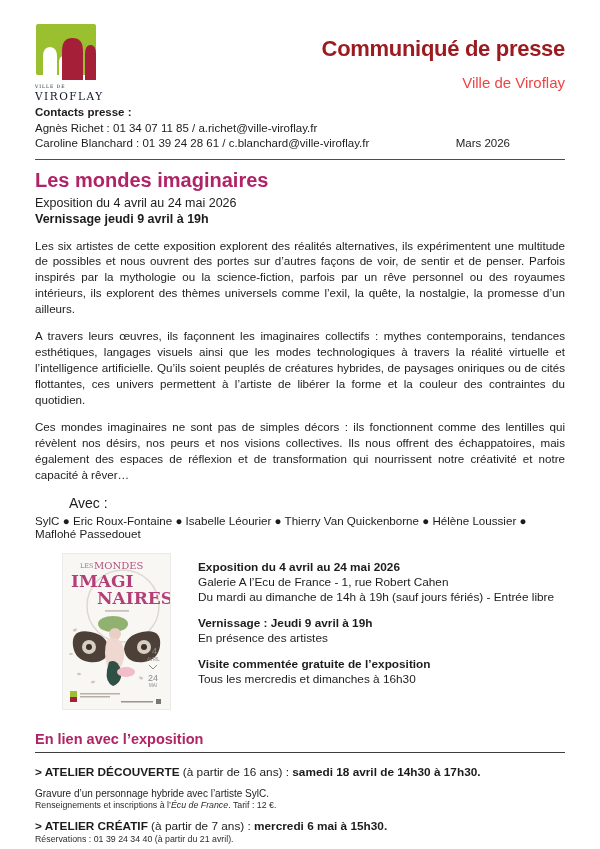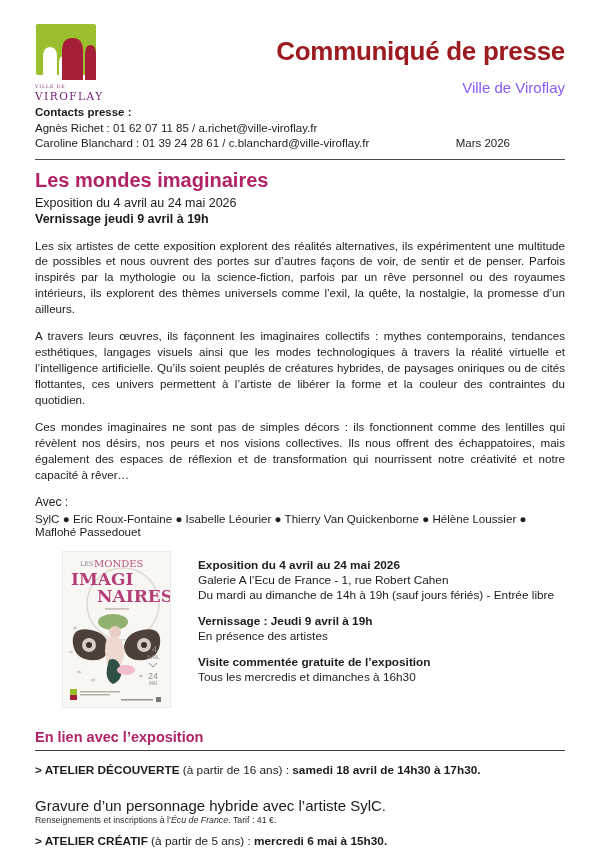--- a/index.html
+++ b/index.html
@@ -4,55 +4,55 @@
 <style>
   html,body{margin:0;padding:0;background:#ffffff;}
   .page{
     width:600px;height:849px;box-sizing:border-box;
     padding:24px 35px 16px 35px;background:#ffffff;overflow:hidden;
     font-family:"Liberation Sans",sans-serif;color:#1c1c1c;position:relative;
   }
   
   .header{display:flex;justify-content:space-between;align-items:flex-start;}
   .logo{width:110px;}
-  .logo-text{margin-top:1px;font-family:"DejaVu Serif",serif;color:#701a75;line-height:1;}
+  .logo-text{margin-top:1px;font-family:"DejaVu Serif",serif;color:#0f172a;line-height:1;}
   .logo-ville{font-size:4.5px;letter-spacing:1px;}
   .logo-name{font-size:10.5px;letter-spacing:1.5px;margin-top:1px;}
   .header-right{text-align:right;padding-top:12px;}
-  .doc-title{font-size:26px;font-weight:bold;color:#9c1b21;letter-spacing:-0.3px;}
-  .doc-subtitle{font-size:15px;color:#8b5cf6;margin-top:12px;}
+  .doc-title{font-size:22px;font-weight:bold;color:#9c1b21;letter-spacing:-0.3px;}
+  .doc-subtitle{font-size:15px;color:#ef4444;margin-top:12px;}
   
   .contacts{margin-top:4px;font-size:11.5px;line-height:15.5px;}
   .contacts .lbl{font-weight:bold;}
   .contact-row{display:flex;gap:32px;}
   .contact-row .date{margin-left:auto;margin-right:55px;}
   .top-rule{border:none;border-top:1.5px solid #4d4d4d;margin:7px 0 9px 0;}
   
   .title-block{text-align:left;}
   .expo-title{font-size:20px;font-weight:bold;color:#b02366;}
   .expo-dates{font-size:12.5px;margin-top:4px;}
   .expo-vern{font-size:12.5px;font-weight:bold;margin-top:2px;}
   
   .body-p{font-size:11.6px;line-height:15.8px;text-align:justify;margin:12px 0 0 0;}
-  .avec{font-size:12px;margin-top:12px;}
+  .avec{font-size:14px;margin-top:12px;margin-left:34px;}
   .artists{font-size:11.6px;margin-top:3px;}
   
   .expo-row{display:flex;margin-top:14px;}
   .poster{width:107px;height:155px;margin-left:28px;flex:none;box-shadow:0 0 0 1px #eceae6;}
   .details{margin-left:28px;font-size:11.8px;line-height:15px;padding-top:6px;}
   .details .b{font-weight:bold;}
   .sp{height:11px;}
   
   .section-heading{margin-top:22px;font-size:14.5px;font-weight:bold;color:#b02366;}
   .section-rule{border:none;border-top:1.5px solid #3e3e3e;margin:5px 0 12px 0;}
   .event{margin-bottom:9px;}
   .event-title{font-size:11.8px;}
   .b{font-weight:bold;}
   .i{font-style:italic;}
-  .event-line{font-size:15px;margin-top:20px;}
+  .event-line{font-size:10px;margin-top:9px;}
   .event-small{font-size:8.8px;color:#2b2b2b;margin-top:1px;}
   
   .poster text{font-family:"DejaVu Serif",serif;}
   .poster .sans{font-family:"Liberation Sans",sans-serif;}
 </style>
 </head>
 <body>
 
 <div class="page">
 
@@ -71,21 +71,21 @@
       </div>
     </div>
     <div class="header-right">
       <div class="doc-title">Communiqué de presse</div>
       <div class="doc-subtitle">Ville de Viroflay</div>
     </div>
   </div>
 
   <div class="contacts">
     <div class="lbl">Contacts presse :</div>
-    <div>Agnès Richet : 01 62 07 11 85 / a.richet@ville-viroflay.fr</div>
+    <div>Agnès Richet : 01 34 07 11 85 / a.richet@ville-viroflay.fr</div>
     <div class="contact-row">
       <span>Caroline Blanchard : 01 39 24 28 61 / c.blanchard@ville-viroflay.fr</span>
       <span class="date">Mars 2026</span>
     </div>
   </div>
 
   <hr class="top-rule">
 
   <div class="title-block">
     <div class="expo-title">Les mondes imaginaires</div>
@@ -156,21 +156,21 @@
       <div>Tous les mercredis et dimanches à 16h30</div>
     </div>
   </div>
 
   <div class="section-heading">En lien avec l’exposition</div>
   <hr class="section-rule">
 
   <div class="event">
     <div class="event-title"><span class="b">&gt; ATELIER DÉCOUVERTE</span><span> (à partir de 16 ans) : </span><span class="b">samedi 18 avril de 14h30 à 17h30.</span></div>
     <div class="event-line">Gravure d’un personnage hybride avec l’artiste SylC.</div>
-    <div class="event-small"><span>Renseignements et inscriptions à l’</span><span class="i">Écu de France</span><span>. Tarif : 41 €.</span></div>
+    <div class="event-small"><span>Renseignements et inscriptions à l’</span><span class="i">Écu de France</span><span>. Tarif : 12 €.</span></div>
   </div>
 
   <div class="event">
-    <div class="event-title"><span class="b">&gt; ATELIER CRÉATIF</span><span> (à partir de 5 ans) : </span><span class="b">mercredi 6 mai à 15h30.</span></div>
+    <div class="event-title"><span class="b">&gt; ATELIER CRÉATIF</span><span> (à partir de 7 ans) : </span><span class="b">mercredi 6 mai à 15h30.</span></div>
     <div class="event-small">Réservations : 01 39 24 34 40 (à partir du 21 avril).</div>
   </div>
 
 </div>
 
 </body></html>

